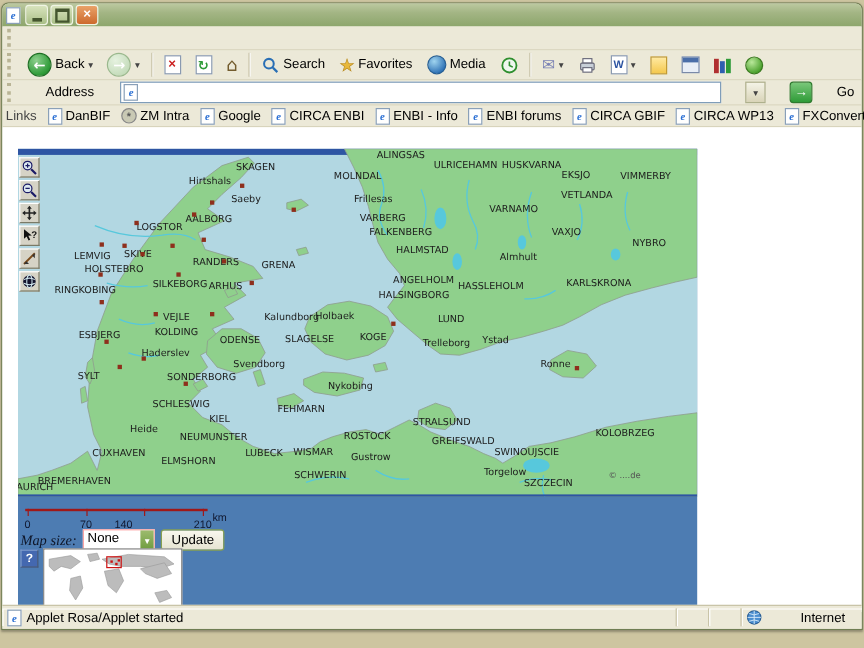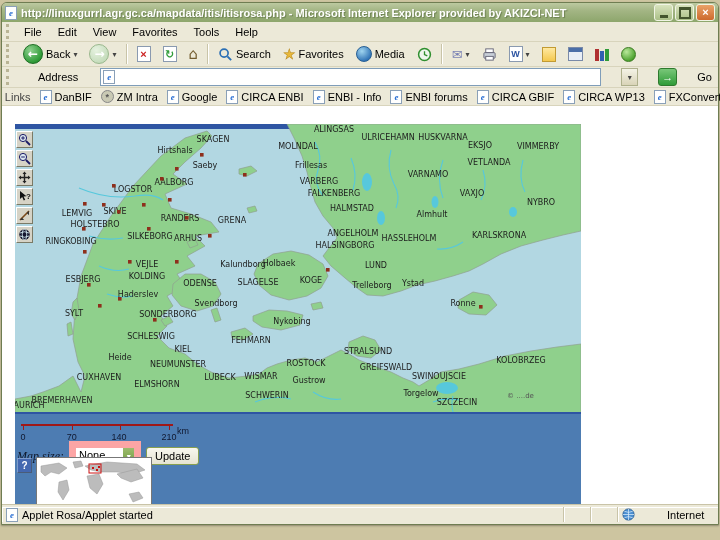--- a/index.html
+++ b/index.html
@@ -88,21 +88,21 @@
         padding:1px;display:flex;align-items:center;justify-content:center;}
   .tool svg{width:13px;height:13px;}
   .scalebar{position:absolute;left:6px;top:300px;width:152px;}
   .scaleline{position:relative;height:6px;border-top:2px solid #a01818;}
   .stick{position:absolute;top:-2px;width:1px;height:6px;background:#a01818;}
   .sticklabels{position:relative;height:10px;font-size:9px;color:#101830;}
   .sticklabel{position:absolute;transform:translateX(-50%);}
   .scaleunit{position:absolute;left:156px;top:2px;font-size:9px;color:#101830;}
   .mapsize-row{position:absolute;left:2px;top:317px;display:flex;align-items:center;gap:5px;}
   .mapsize-label{font:italic 12px "Liberation Serif",serif;color:#0f172a;}
-  .select{display:flex;width:58px;height:16px;background:#fff;border:7px solid #fca5a5;gap:15px;}
+  .select{display:flex;width:58px;height:16px;background:#fff;border:1px solid #fca5a5;gap:15px;}
   .select-value{flex:1;padding:1px 3px;font-size:11px;}
   .select-arrow{width:14px;background:linear-gradient(180deg,#9dbb6e,#6f9c3f);color:#fff;
                 font-size:8px;display:flex;align-items:center;justify-content:center;}
   .update-btn{height:18px;padding:1px 8px;font-size:11px;background:linear-gradient(180deg,#f8f7ee,#e6e4d2);
               border:1px solid #88a050;border-radius:3px;}
   .help-btn{position:absolute;left:2px;top:334px;width:15px;height:15px;background:#4468b0;color:#fff;
             border:1px outset #7e9ccc;font-size:10px;font-weight:bold;line-height:12px;text-align:center;padding:0;}
   .worldthumb{position:absolute;left:21px;top:333px;background:#fff;border:1px solid #777;}
   
   .statusbar{position:absolute;left:0;right:0;bottom:0;height:19px;background:#ece9d8;
@@ -117,35 +117,33 @@
 </style>
 </head>
 <body>
 
 <div class="window">
 
   <div class="titlebar">
     <span class="ic-ie">
         <i>e</i>
       </span>
-    <span class="title-text">http://linuxgurrl.agr.gc.ca/mapdata/itis/itisrosa.php - Microsoft Internet Explorer provided by AKIZCI-NET</span>
     <span class="winbtns">
       <span class="wbtn">
           <span class="glyph-min"></span>
         </span>
       <span class="wbtn">
           <span class="glyph-max"></span>
         </span>
       <span class="wbtn close">×</span>
     </span>
   </div>
 
   <div class="bar menubar">
     <span class="grip"></span>
-    <span id="menu-items"><span class="menu-item">File</span><span class="menu-item">Edit</span><span class="menu-item">View</span><span class="menu-item">Favorites</span><span class="menu-item">Tools</span><span class="menu-item">Help</span></span>
   </div>
 
   <div class="bar toolbar">
     <span class="grip"></span>
     <span class="tbtn">
       <span class="nav-circle back-circle">←</span>
       <span class="tlabel">Back</span>
       <span class="dd">▾</span>
     </span>
     <span class="tbtn">
@@ -494,21 +492,21 @@
       <div class="scalebar">
         <div class="scaleline" id="scale-ticks">
             <span class="stick" style="left: 2px;"></span>
             <span class="stick" style="left: 50.6667px;"></span>
             <span class="stick" style="left: 99.3333px;"></span>
             <span class="stick" style="left: 148px;"></span>
           </div>
         <div class="sticklabels" id="scale-labels">
             <span class="sticklabel" style="left: 2px;">0</span>
             <span class="sticklabel" style="left: 50.6667px;">70</span>
-            <span class="sticklabel" style="left: 98px;">140</span>
+            <span class="sticklabel" style="left: 82px;">140</span>
             <span class="sticklabel" style="left: 148px;">210</span>
           </div>
         <span class="scaleunit">km</span>
       </div>
 
       <div class="mapsize-row">
         <span class="mapsize-label">Map size:</span>
         <span class="select">
           <span class="select-value">None</span>
           <span class="select-arrow">▾</span>

